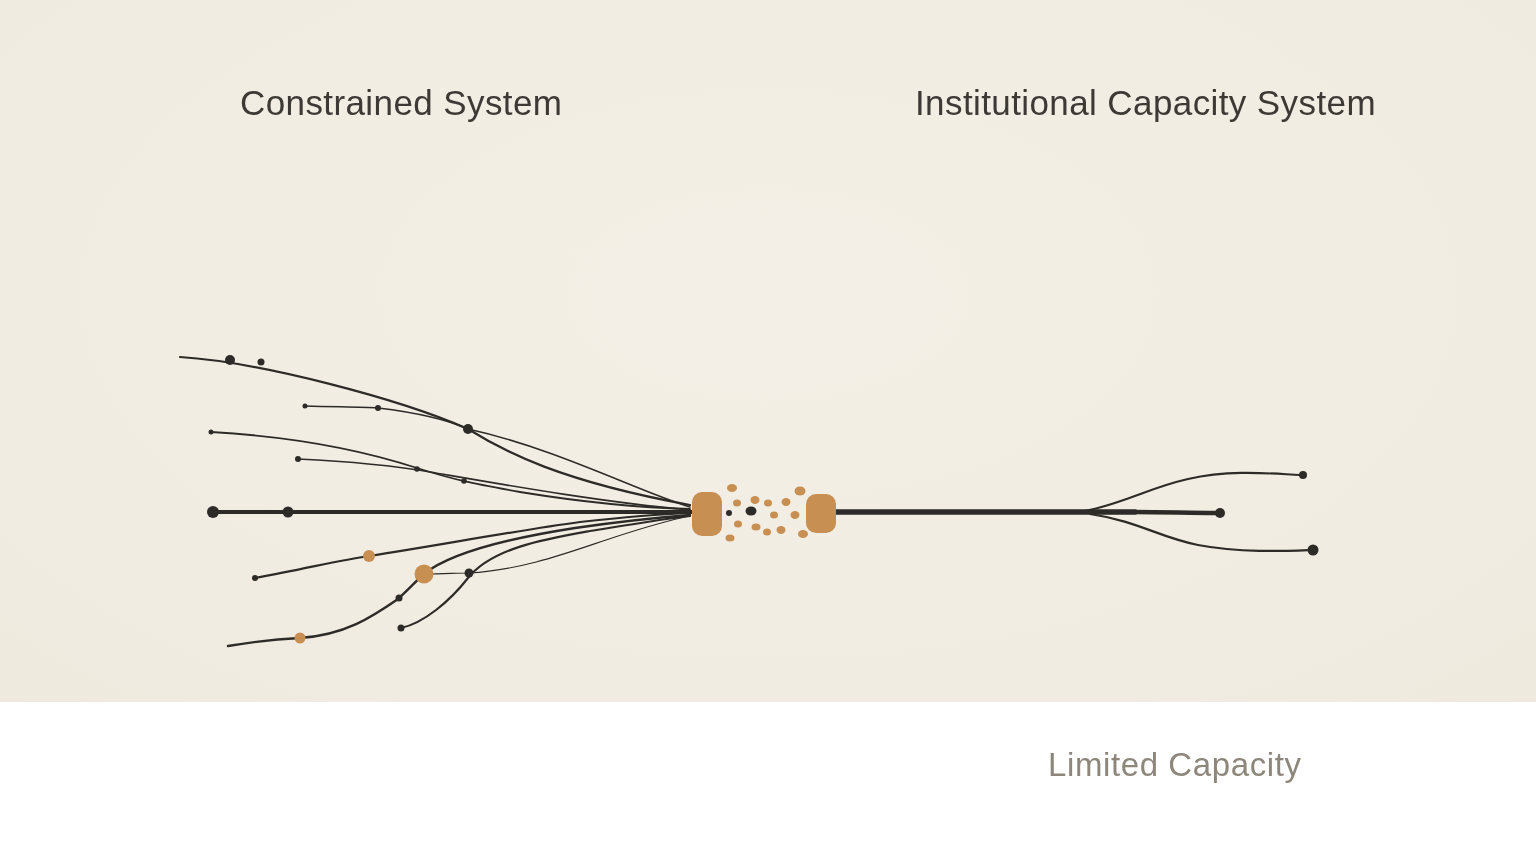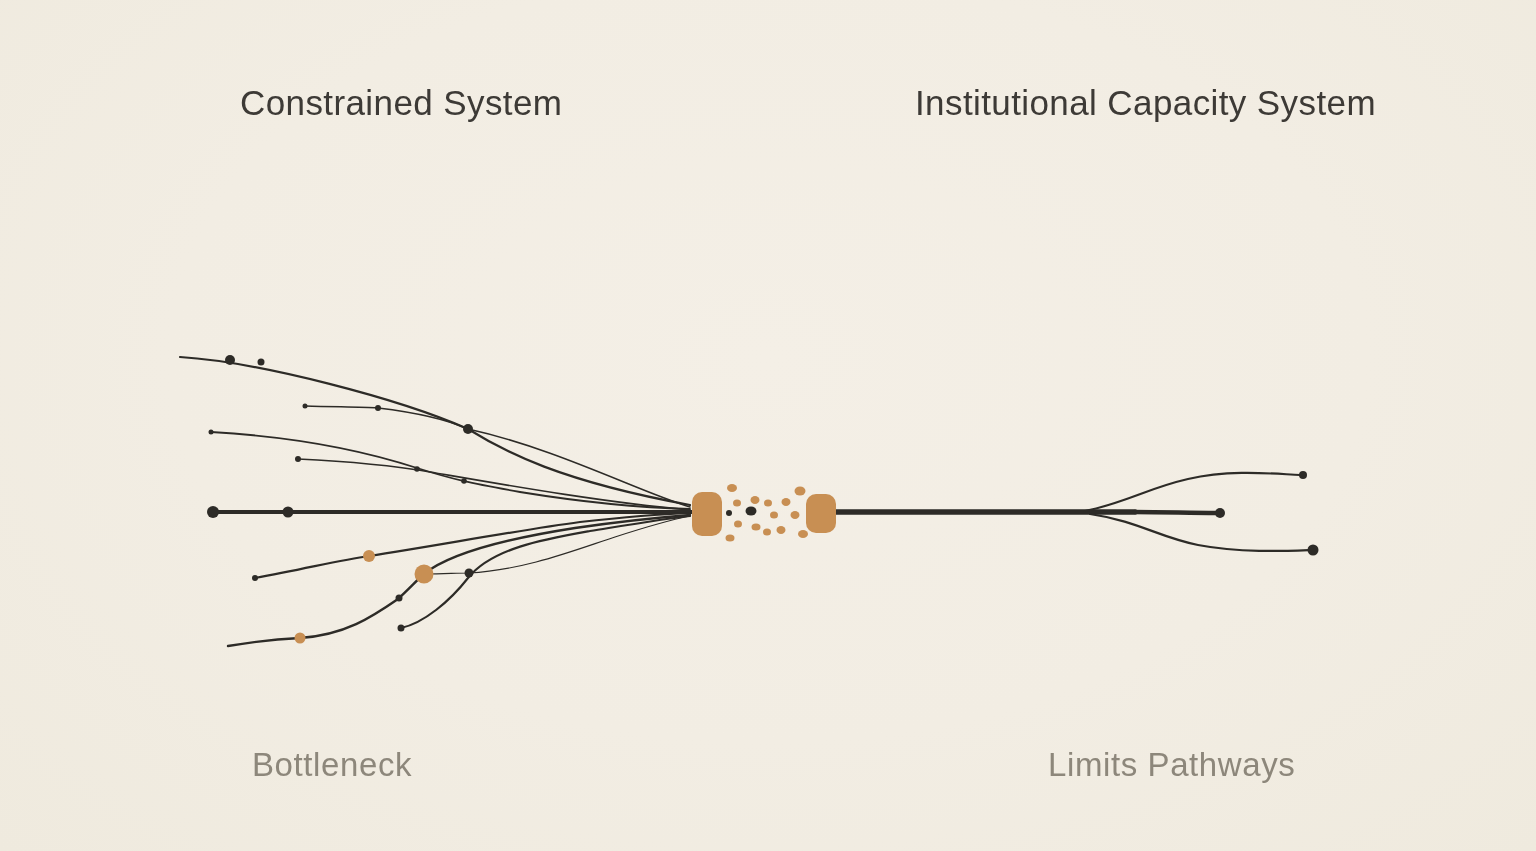--- a/index.html
+++ b/index.html
@@ -3,21 +3,21 @@
 <meta charset="utf-8">
 <style>
   html, body { margin: 0; padding: 0; }
   body {
     width: 1536px; height: 851px;
     font-family: "Liberation Sans", sans-serif;
     overflow: hidden;
   }
   .stage {
     position: relative;
-    width: 1536px; height: 851px;
+    width: 1536px; height: 702px;
     background: radial-gradient(ellipse at 50% 42%, #f4efe6 0%, #f2ede3 55%, #efeade 100%);
   }
   .diagram-svg {
     position: absolute; inset: 0;
     width: 1536px; height: 851px;
   }
   .title {
     position: absolute;
     font-size: 35px;
     font-weight: 500;
@@ -89,17 +89,16 @@
       <circle cx="424" cy="574" r="9.5" fill="#c88f53"></circle>
       <circle cx="1220" cy="513" r="5" fill="#2d2b27"></circle>
       <circle cx="1303" cy="475" r="4" fill="#2d2b27"></circle>
       <circle cx="1313" cy="550" r="5.5" fill="#2d2b27"></circle>
     </svg>
 
   <div class="title" style="left: 240px; top: 83px; color: rgb(61, 58, 54);">Constrained System</div>
 
   <div class="title" style="left: 915px; top: 83px; color: rgb(61, 58, 54);">Institutional Capacity System</div>
 
-  <div class="caption" style="left: 252px; top: 746px; color: rgb(141, 135, 123);">Bottleneck</div>
 
-  <div class="caption" style="left: 1048px; top: 746px; color: rgb(141, 135, 123);">Limits Pathways</div>
+  <div class="caption" style="left: 1048px; top: 746px; color: rgb(141, 135, 123);">Limited Capacity</div>
 
 </div>
 
 </body></html>

